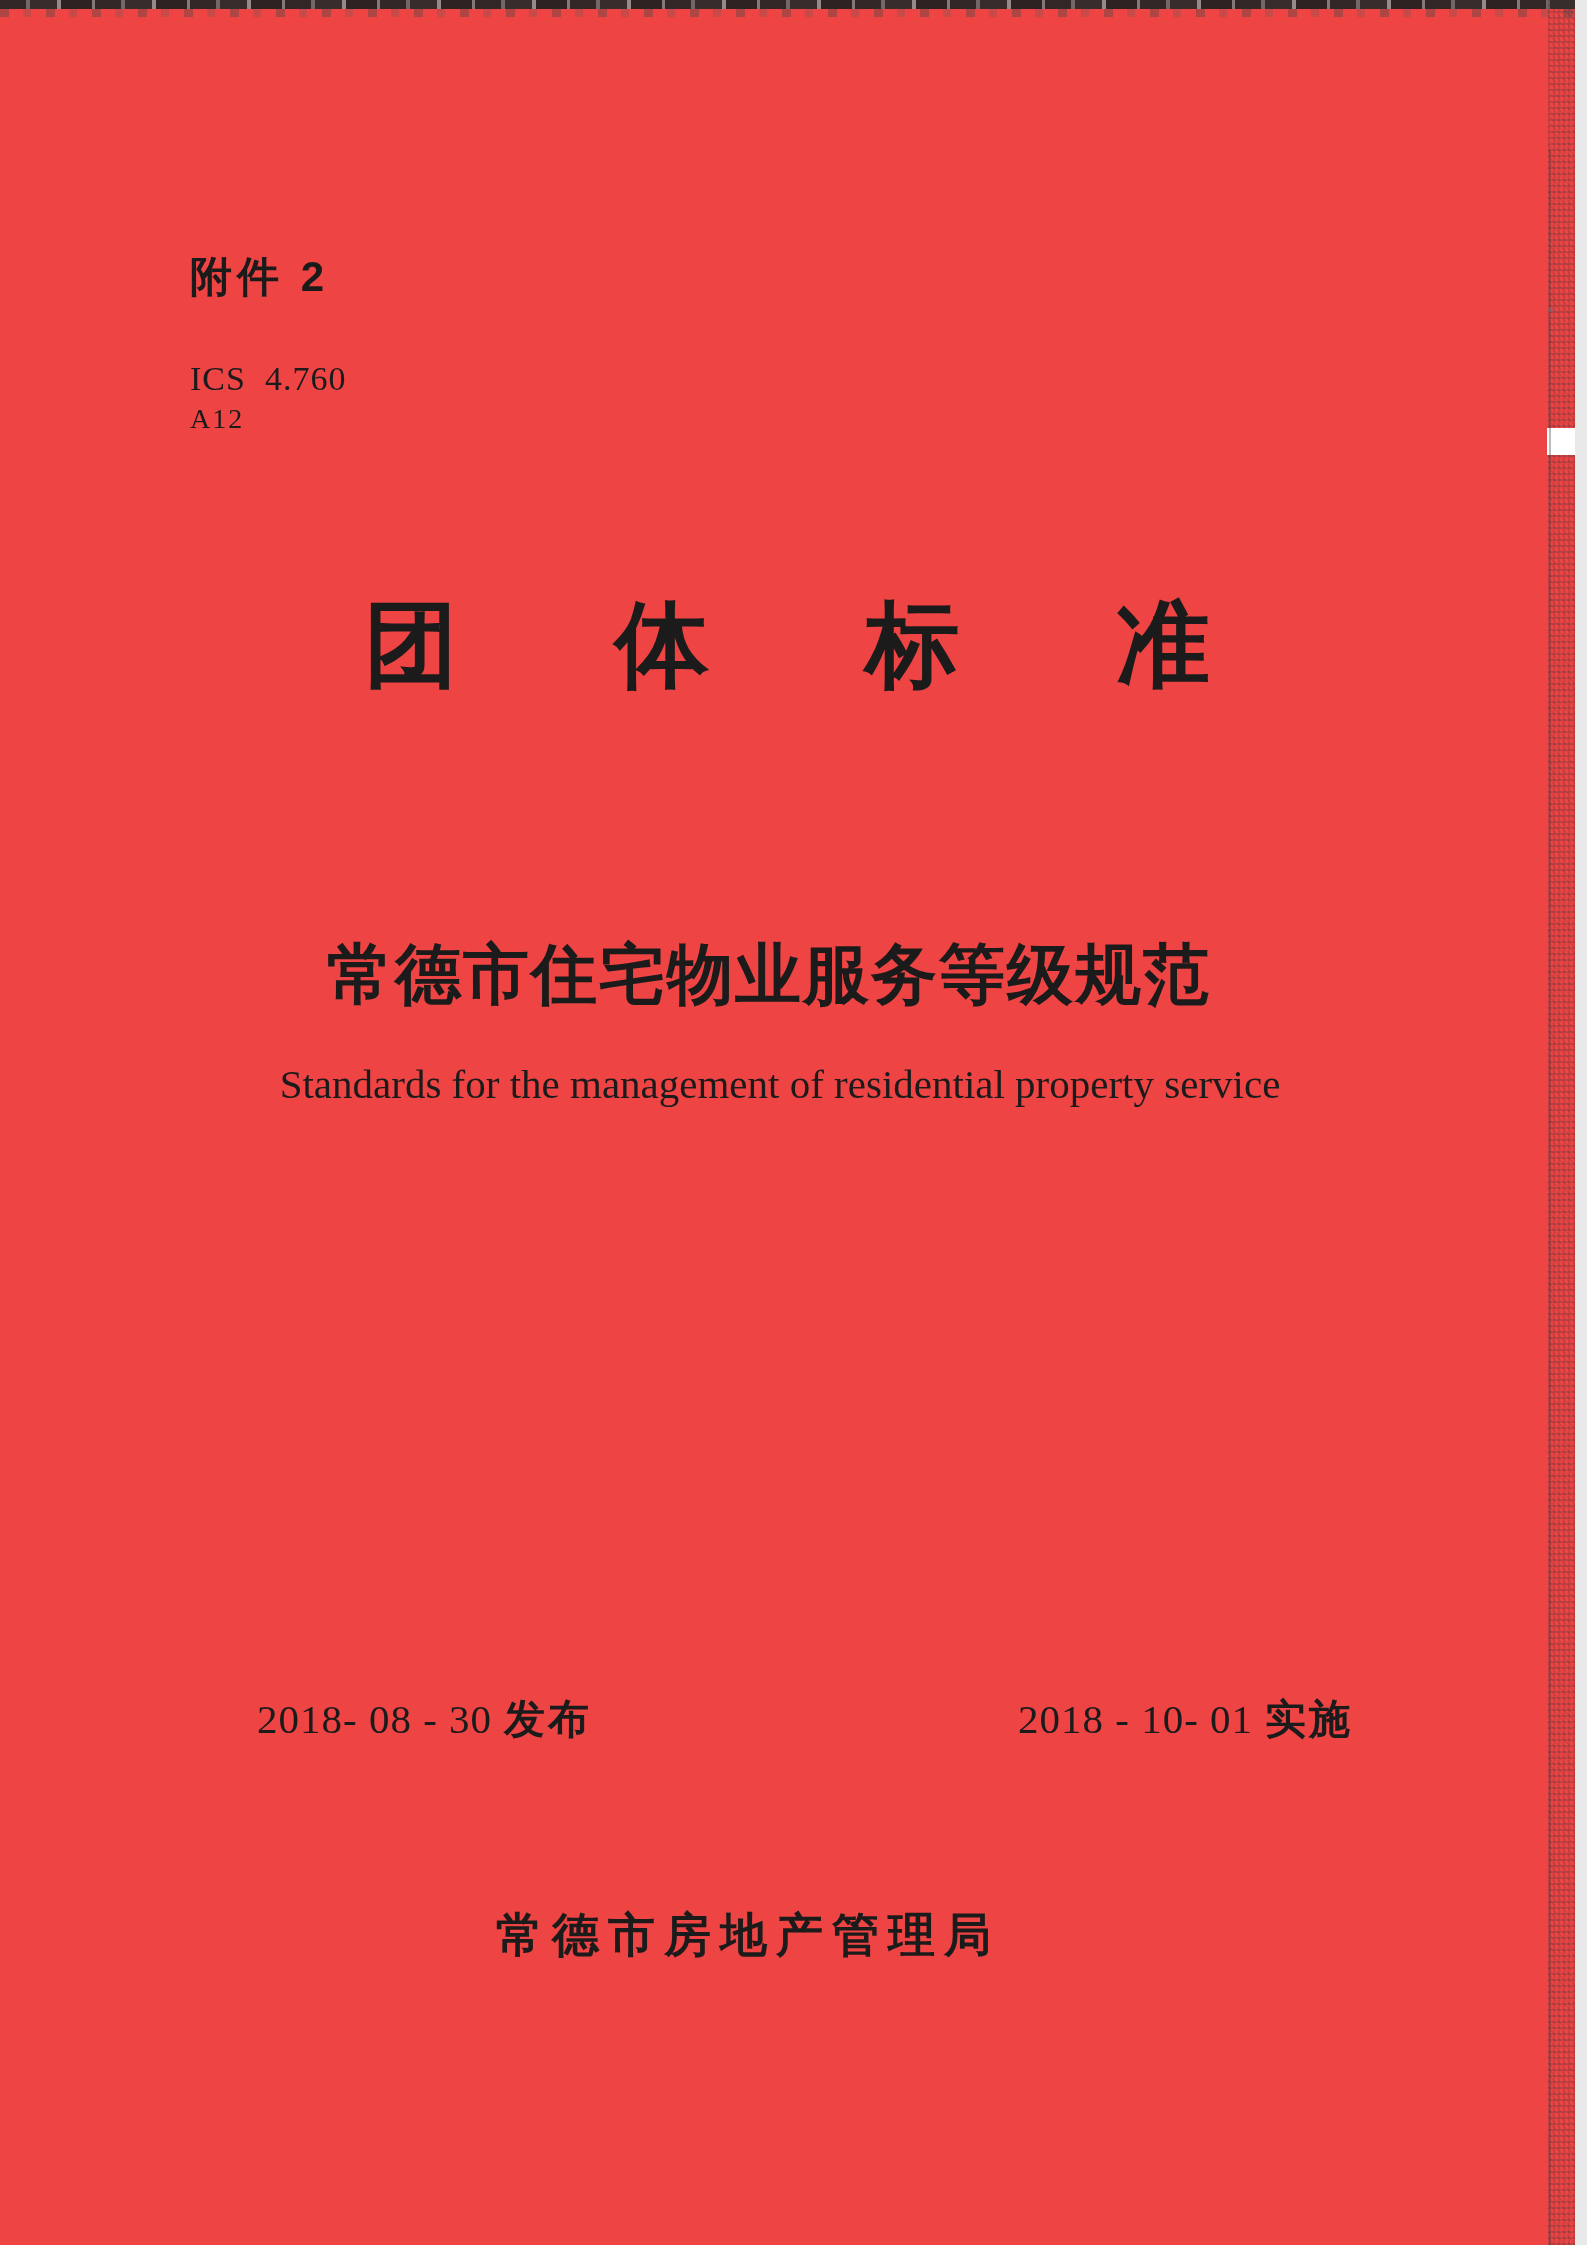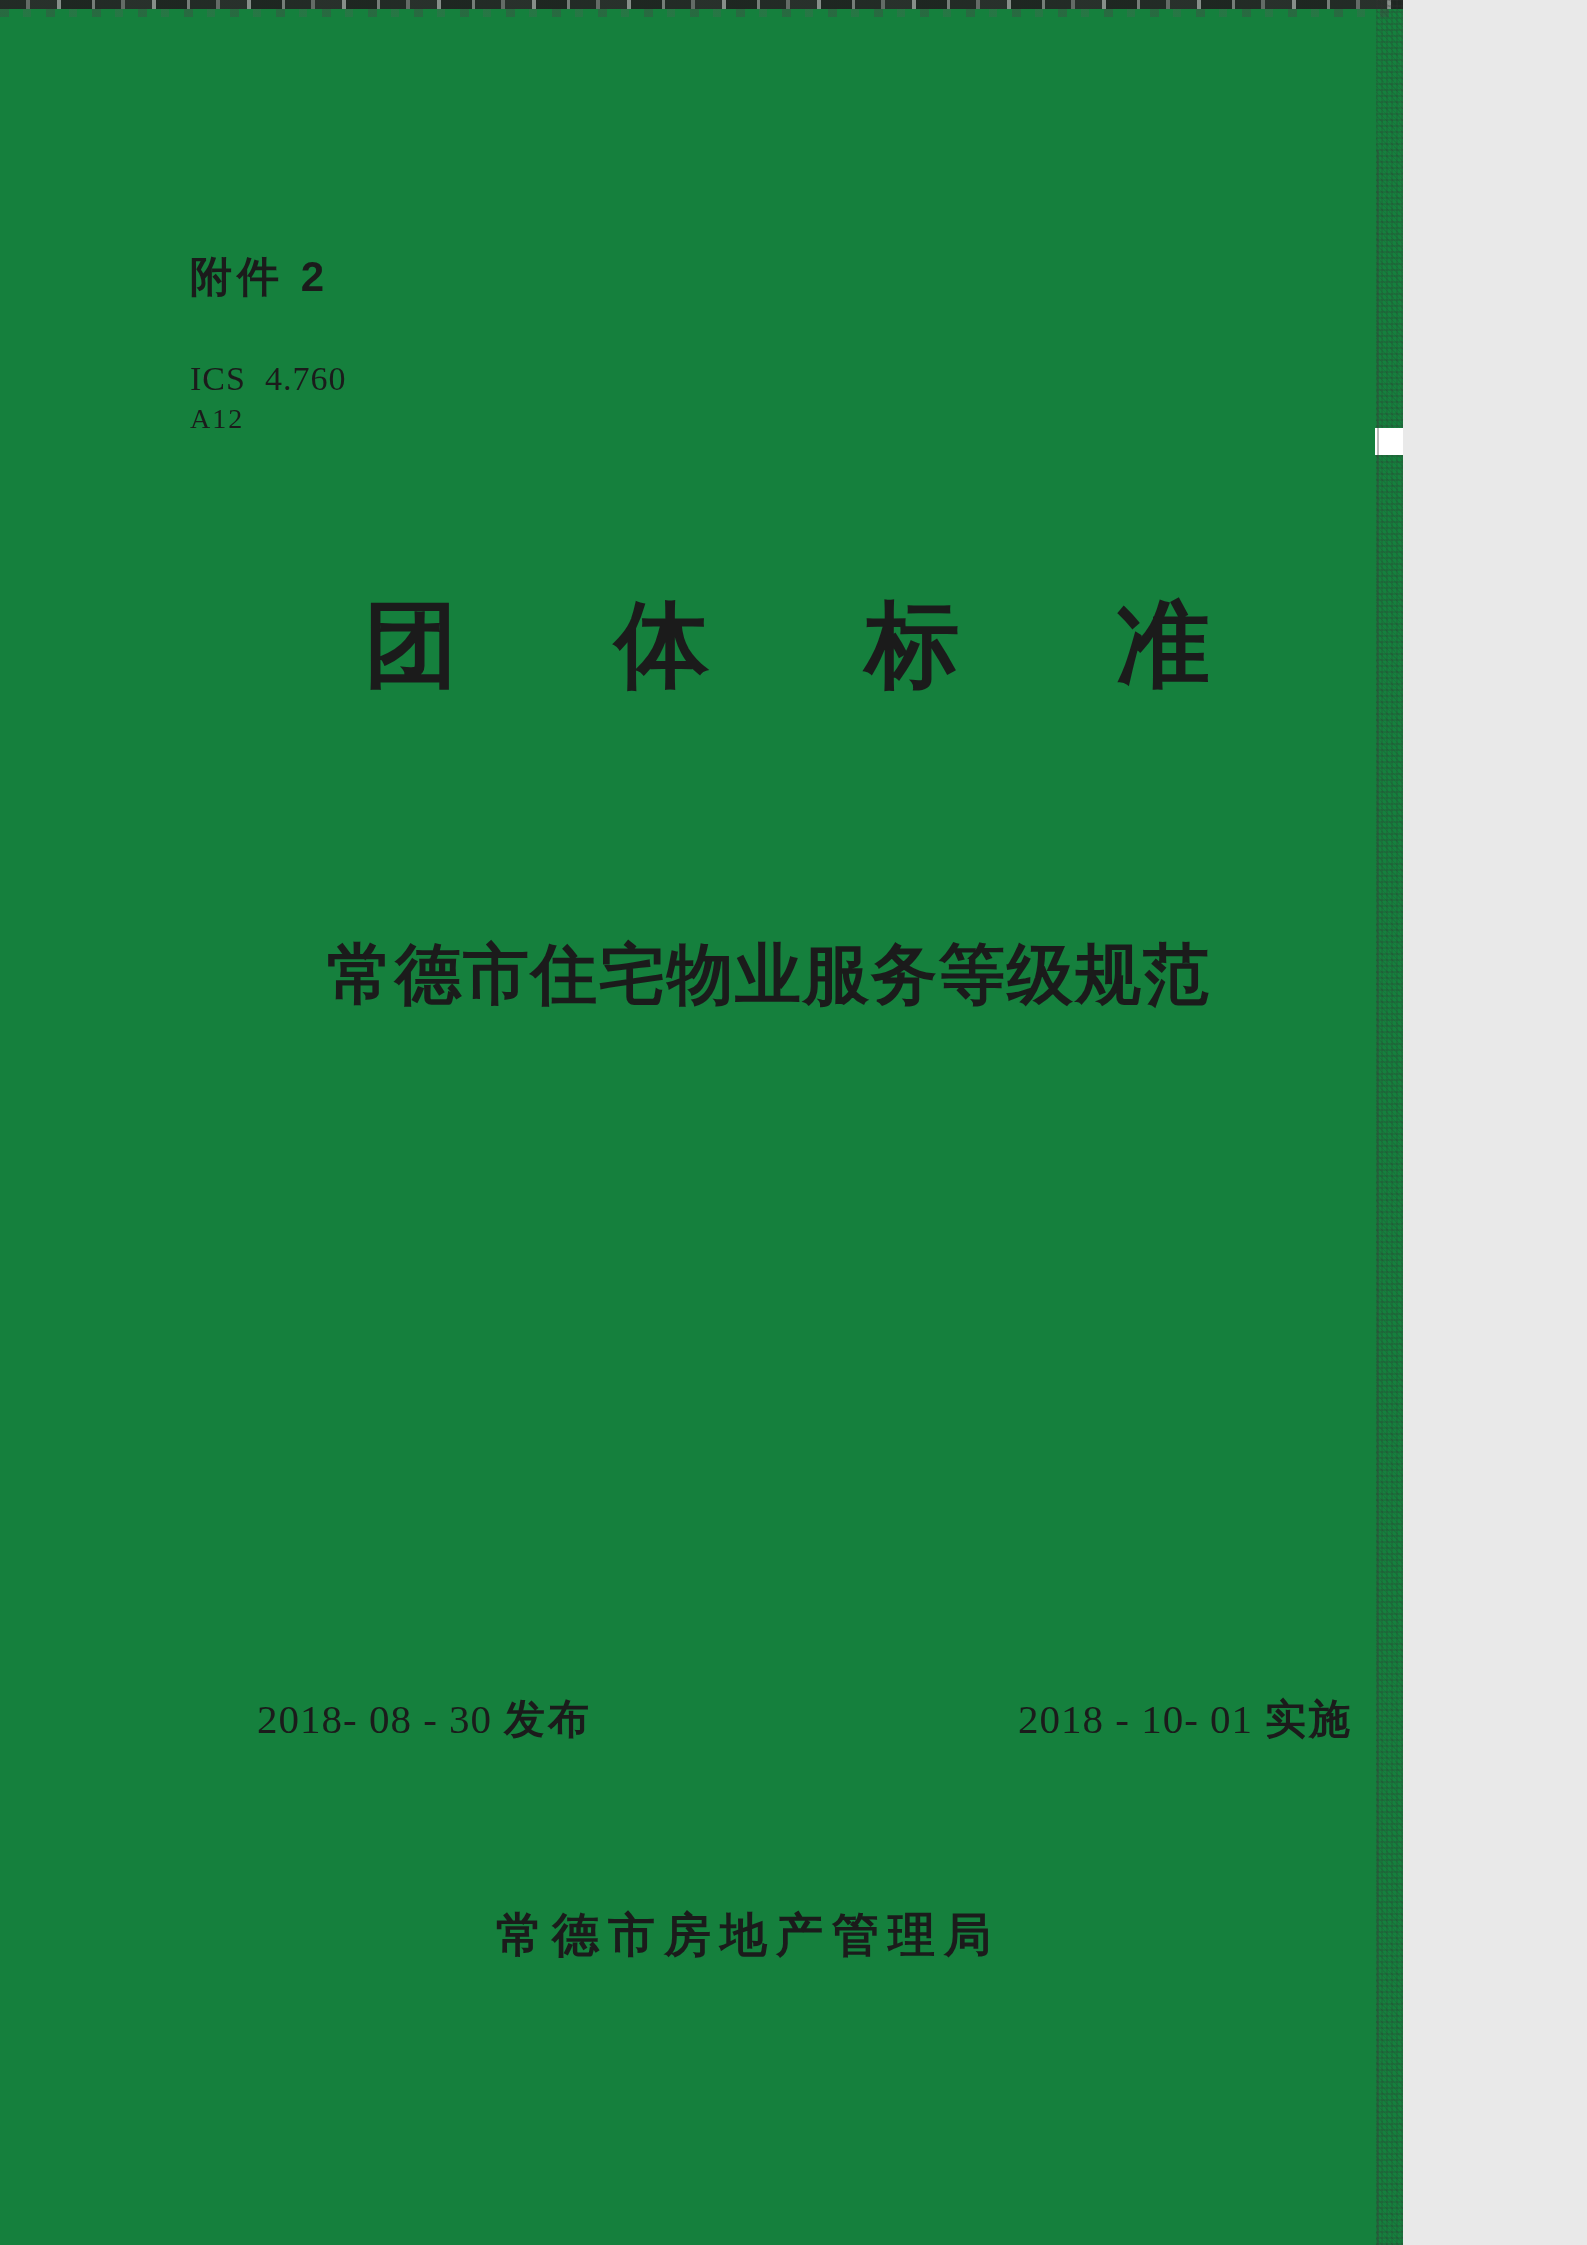--- a/index.html
+++ b/index.html
@@ -1,19 +1,19 @@
 <!DOCTYPE html>
 <html><head>
 <meta charset="utf-8">
 <style>
   html,body{margin:0;padding:0;background:#e9e9e9;}
   .page{
     position:relative;
-    width:1403px;height:2245px;
-    background:#15803d;
+    width:1575px;height:2245px;
+    background:#ef4444;
     overflow:hidden;
     font-family:"Liberation Sans", sans-serif;
     color:#1b1b1b;
   }
   
   .scan-edge-top{
     position:absolute;top:0;left:0;right:0;height:9px;
     background:repeating-linear-gradient(90deg,
       #242424 0 26px, #6a6a6a 26px 30px,
       #2a2a2a 30px 57px, #909090 57px 61px,
@@ -119,19 +119,20 @@
   <div class="class-code">A12</div>
 
   <div class="doc-title">
     <span>团</span>
     <span>体</span>
     <span>标</span>
     <span>准</span>
   </div>
 
   <div class="subtitle-cn">常德市住宅物业服务等级规范</div>
+  <div class="subtitle-en">Standards for the management of residential property service</div>
 
   <div class="date-left"><span class="date-value">2018- 08 - 30</span><span class="date-label">发布</span></div>
   <div class="date-right"><span class="date-value">2018 - 10- 01</span><span class="date-label">实施</span></div>
 
   <div class="issuer-1">常德市房地产管理局</div>
 
 </div>
 
 </body></html>

